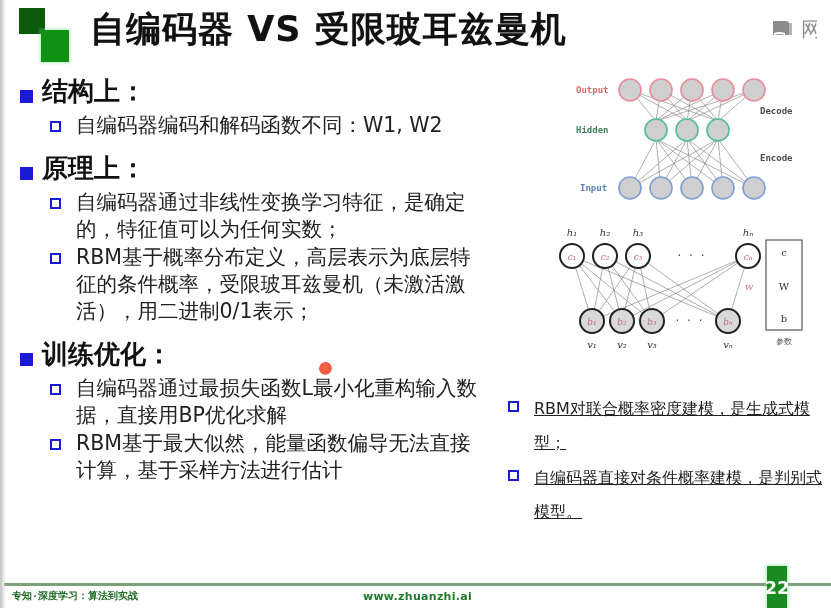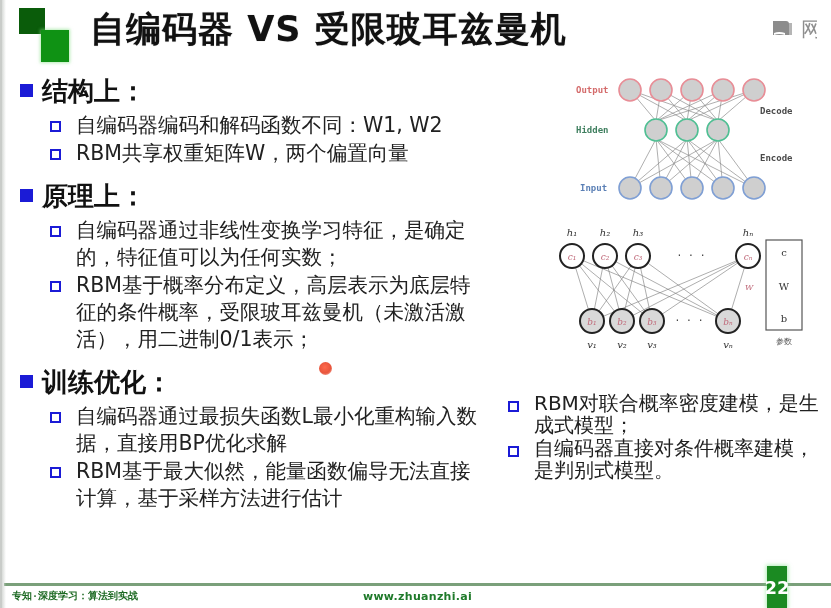--- a/index.html
+++ b/index.html
@@ -89,21 +89,21 @@
   }
   .col-right-text {
     position: absolute;
     left: 492px;
     top: 392px;
     width: 330px;
   }
 
   .h-bullet {
     display: flex;
-    align-items: flex-start;
+    align-items: center;
     gap: 9px;
     margin: 0 0 4px 0;
   }
   .h-bullet .marker {
     width: 13px;
     height: 13px;
     background: #1b1bd6;
     margin-top: 10px;
     flex: none;
   }
@@ -136,21 +136,21 @@
   .sub-item .stext {
     font-size: 20.5px;
     line-height: 27px;
     color: #212121;
     letter-spacing: 0px;
     margin-left: 7px;
   }
   .col-right-text .sub-item .marker2 { margin-left: 14px; }
   .col-right-text .h-bullet .marker { margin-top: 9px; }
   .col-right-text .h-bullet .htext { font-size: 24px; }
-  .col-right-text .sub-item .stext { font-size: 20px; line-height: 22px; }
+  .col-right-text .sub-item .stext { font-size: 16px; line-height: 34px; text-decoration: underline; }
 
   
   .cursor-dot {
     position: absolute;
     left: 317px;
     top: 362px;
     width: 13px;
     height: 13px;
     border-radius: 50%;
     background: radial-gradient(circle at 45% 40%, #ff6a4d 0%, #e8553c 55%, rgba(232,85,60,.25) 100%);
@@ -254,24 +254,20 @@
   <div class="col-left">
 
     <div class="h-bullet">
       <span class="marker"></span>
       <span class="htext">结构上：</span>
     </div>
     <div class="sub-list">
       <div class="sub-item">
         <span class="marker2"></span>
         <span class="stext">自编码器编码和解码函数不同：W1, W2</span>
-      </div>
-      <div class="sub-item">
-        <span class="marker2"></span>
-        <span class="stext">RBM共享权重矩阵W，两个偏置向量</span>
       </div>
     </div>
 
     <div class="h-bullet">
       <span class="marker"></span>
       <span class="htext">原理上：</span>
     </div>
     <div class="sub-list">
       <div class="sub-item">
         <span class="marker2"></span>

